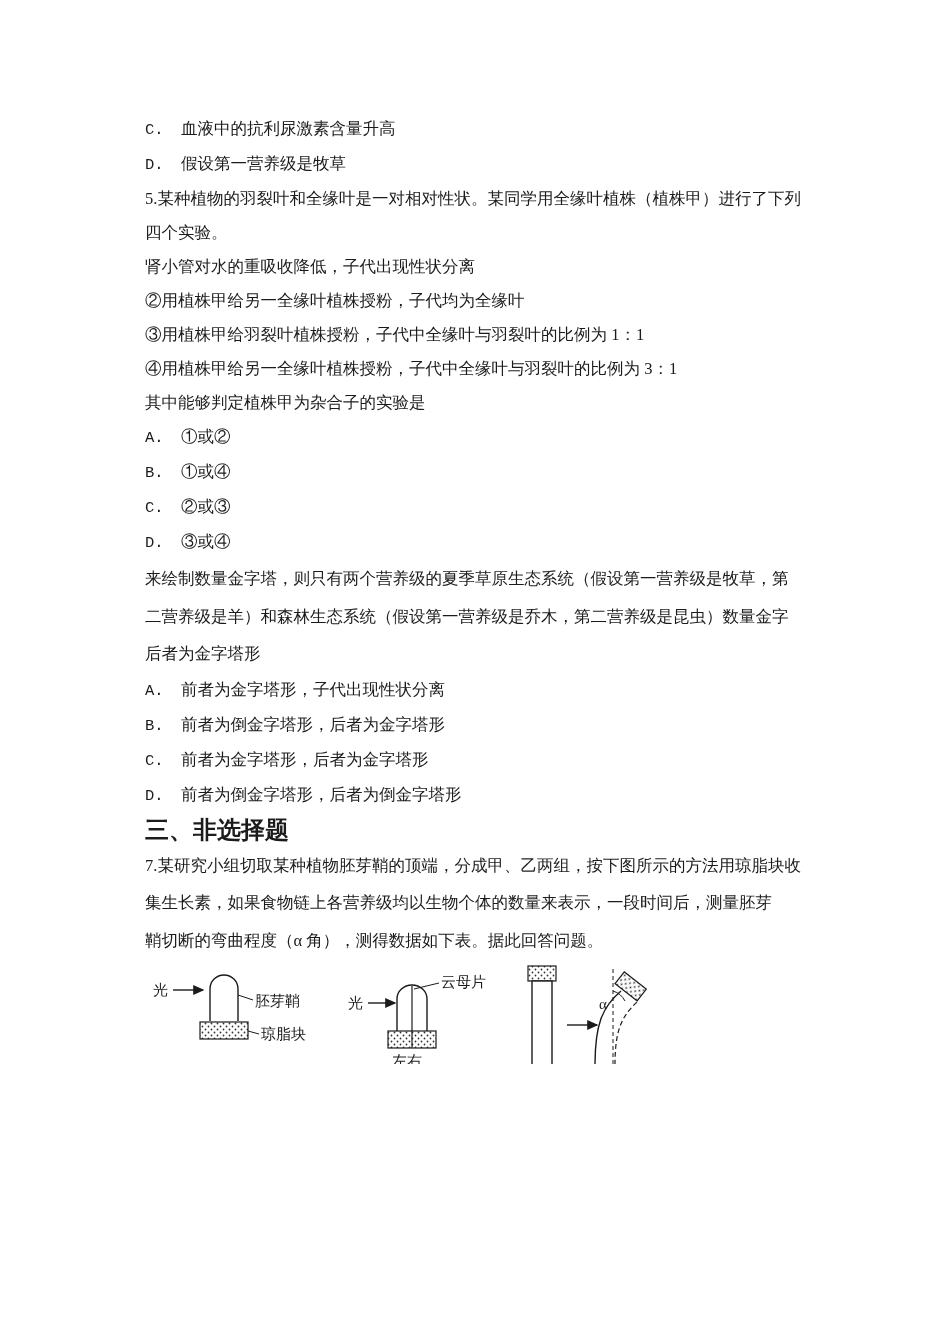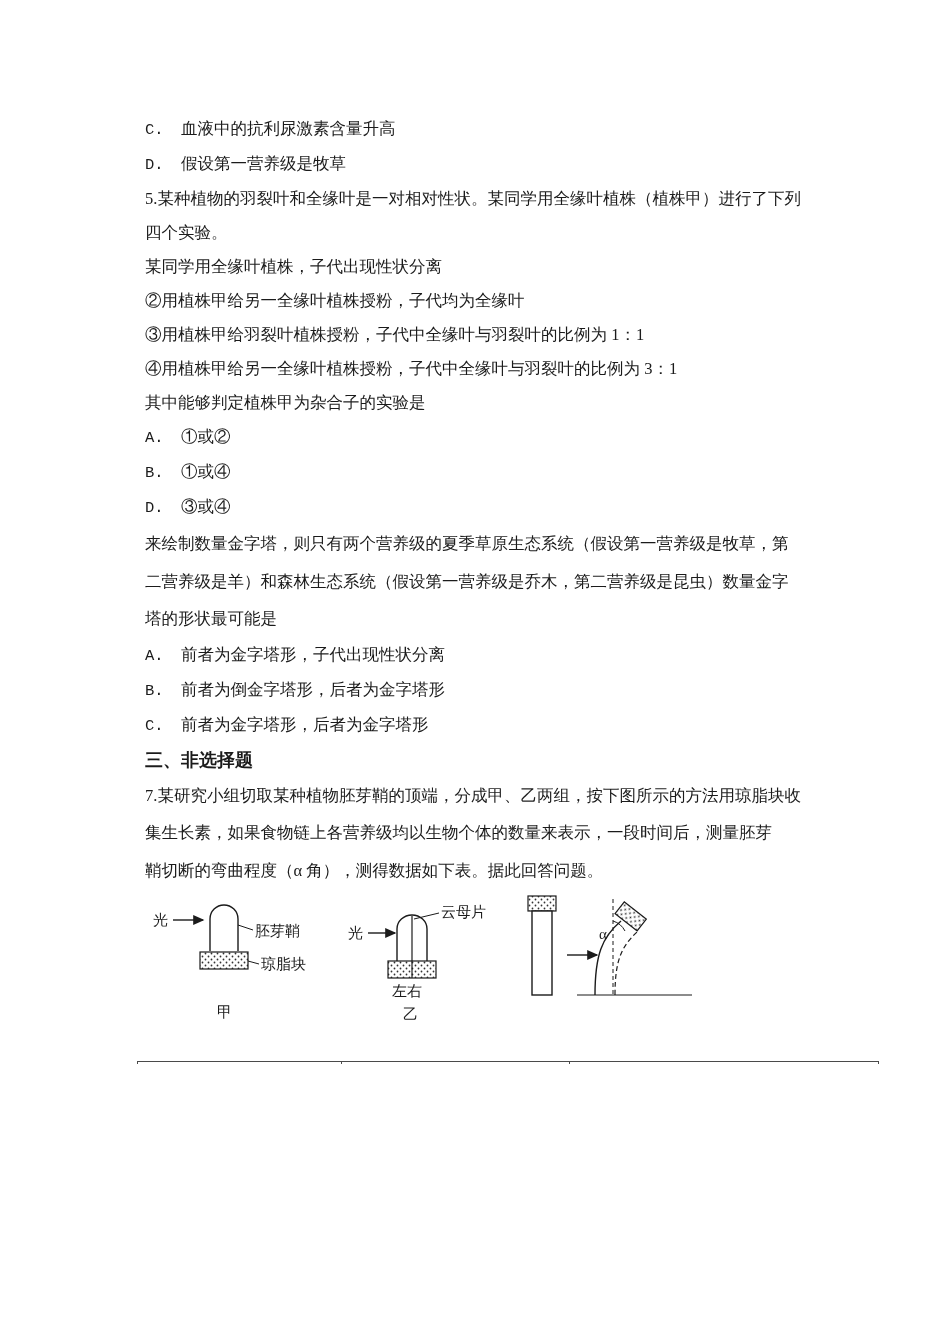--- a/index.html
+++ b/index.html
@@ -18,21 +18,21 @@
   p.wide { line-height: 37.5px; }
   .lbl {
     display: inline-block;
     min-width: 22px;
     margin-right: 14px;
     font-family: "Liberation Mono", "DejaVu Sans Mono", monospace;
     font-size: 15.5px;
   }
   .section-title {
     font-weight: bold;
-    font-size: 18px;
+    font-size: 24px;
     line-height: 34px;
     font-family: "Liberation Sans", "DejaVu Sans", sans-serif;
   }
   .figure-wrap { margin: 6px 0 0 2px; }
   svg text {
     font-family: "Liberation Serif", "DejaVu Serif", serif;
     font-size: 15px;
     fill: #1b1b1b;
   }
   table.q7-table {
@@ -57,35 +57,37 @@
 <body>
 
 <div class="page">
   <div class="content">
 
     <p><span class="lbl">C.</span><span>血液中的抗利尿激素含量升高</span></p>
     <p><span class="lbl">D.</span><span>假设第一营养级是牧草</span></p>
 
     <p>5.某种植物的羽裂叶和全缘叶是一对相对性状。某同学用全缘叶植株（植株甲）进行了下列</p>
     <p>四个实验。</p>
-    <p>某同学用全缘叶植株，子代出现性状分离</p>
+    <p>肾小管对水的重吸收降低，子代出现性状分离</p>
     <p>②用植株甲给另一全缘叶植株授粉，子代均为全缘叶</p>
     <p>③用植株甲给羽裂叶植株授粉，子代中全缘叶与羽裂叶的比例为 1：1</p>
     <p>④用植株甲给另一全缘叶植株授粉，子代中全缘叶与羽裂叶的比例为 3：1</p>
     <p>其中能够判定植株甲为杂合子的实验是</p>
     <p><span class="lbl">A.</span><span>①或②</span></p>
     <p><span class="lbl">B.</span><span>①或④</span></p>
+    <p><span class="lbl">C.</span><span>②或③</span></p>
     <p><span class="lbl">D.</span><span>③或④</span></p>
 
     <p class="wide">来绘制数量金字塔，则只有两个营养级的夏季草原生态系统（假设第一营养级是牧草，第</p>
     <p class="wide">二营养级是羊）和森林生态系统（假设第一营养级是乔木，第二营养级是昆虫）数量金字</p>
-    <p class="wide">塔的形状最可能是</p>
+    <p class="wide">后者为金字塔形</p>
     <p><span class="lbl">A.</span><span>前者为金字塔形，子代出现性状分离</span></p>
     <p><span class="lbl">B.</span><span>前者为倒金字塔形，后者为金字塔形</span></p>
     <p><span class="lbl">C.</span><span>前者为金字塔形，后者为金字塔形</span></p>
+    <p><span class="lbl">D.</span><span>前者为倒金字塔形，后者为倒金字塔形</span></p>
 
     <p class="section-title">三、非选择题</p>
 
     <p class="wide">7.某研究小组切取某种植物胚芽鞘的顶端，分成甲、乙两组，按下图所示的方法用琼脂块收</p>
     <p class="wide">集生长素，如果食物链上各营养级均以生物个体的数量来表示，一段时间后，测量胚芽</p>
     <p class="wide">鞘切断的弯曲程度（α 角），测得数据如下表。据此回答问题。</p>
 
     <div class="figure-wrap">
       <svg width="680" height="140" viewBox="0 0 680 140">
         <defs>

